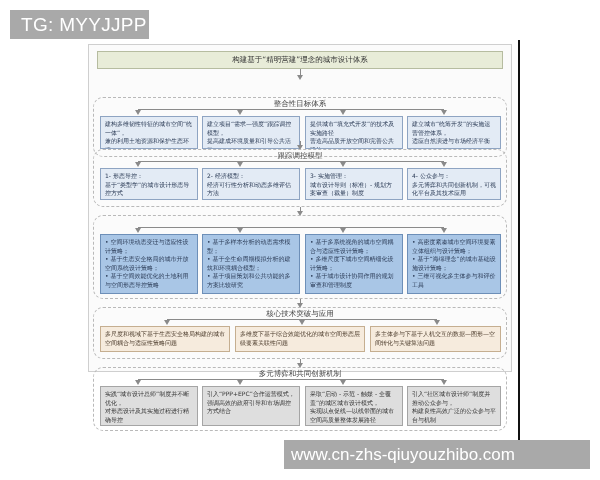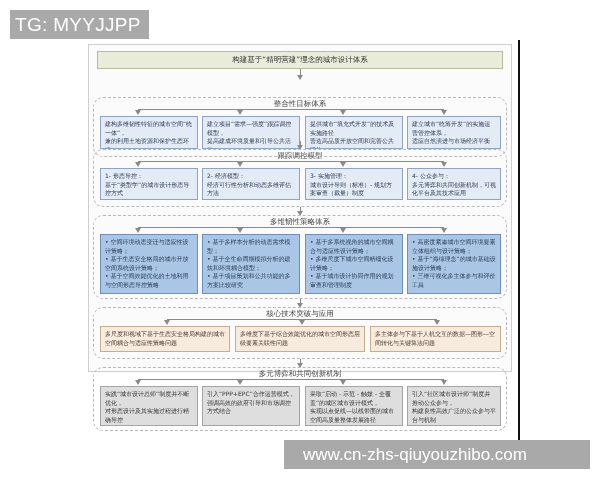--- a/index.html
+++ b/index.html
@@ -2,26 +2,26 @@
 <html><head>
   <meta charset="utf-8">
   <style>
     * { box-sizing: border-box; margin: 0; padding: 0; }
     html, body { width: 600px; height: 480px; background: #ffffff; overflow: hidden; }
     body { position: relative; font-family: "DejaVu Sans", sans-serif; }
 
     .watermark-top {
       position: absolute; left: 10px; top: 10px; width: 139px; height: 29px;
       background: #a9a9a9; color: #ffffff; font-family: "Liberation Sans", sans-serif;
-      font-size: 19px; line-height: 29px; padding-left: 5px; letter-spacing: 0.3px;
+      font-size: 19px; line-height: 29px; padding-left: 11px; letter-spacing: 0.3px;
     }
     .watermark-bottom {
       position: absolute; left: 284px; top: 440px; width: 306px; height: 29px;
       background: #a9a9a9; color: #ffffff; font-family: "Liberation Sans", sans-serif;
-      font-size: 17px; line-height: 29px; padding-left: 19px;
+      font-size: 17px; line-height: 29px; padding-left: 7px;
     }
     .right-rule {
       position: absolute; left: 518px; top: 40px; width: 2px; height: 400px; background: #111;
     }
     .frame {
       position: absolute; left: 88px; top: 44px; width: 424px; height: 328px;
       border: 1px solid #cfcfcf; background: #fbfbfb;
     }
     .title-box {
       position: absolute; left: 8px; top: 6px; width: 406px; height: 18px;
@@ -114,21 +114,20 @@
     <div class="box blue-light" style="left:313px; top:18px; width:94px; height:32px;">
       <span class="line">4- 公众参与：</span>
       <span class="line">多元博弈和共同创新机制，可视化平台及其技术应用</span>
     </div>
   </div>
 
   <div class="vline" style="left:211px; top:162px; height:6px;"></div>
   <div class="arrow-down" style="left:208px; top:166px;"></div>
 
   <div class="group" style="top:170px; height:84px;">
-    <div class="group-title">多维韧性策略体系</div>
     <div class="hline" style="left:44px; top:11px; width:306px;"></div>
     <div class="arrow-down" style="left:41px; top:12px;"></div>
     <div class="arrow-down" style="left:143px; top:12px;"></div>
     <div class="arrow-down" style="left:246px; top:12px;"></div>
     <div class="arrow-down" style="left:347px; top:12px;"></div>
     <div class="box blue" style="left:6px; top:18px; width:98px; height:60px;">
       <span class="line">• 空间环境动态变迁与适应性设计策略；</span>
       <span class="line">• 基于生态安全格局的城市开放空间系统设计策略；</span>
       <span class="line">• 基于空间效能优化的土地利用与空间形态导控策略</span>
     </div>

